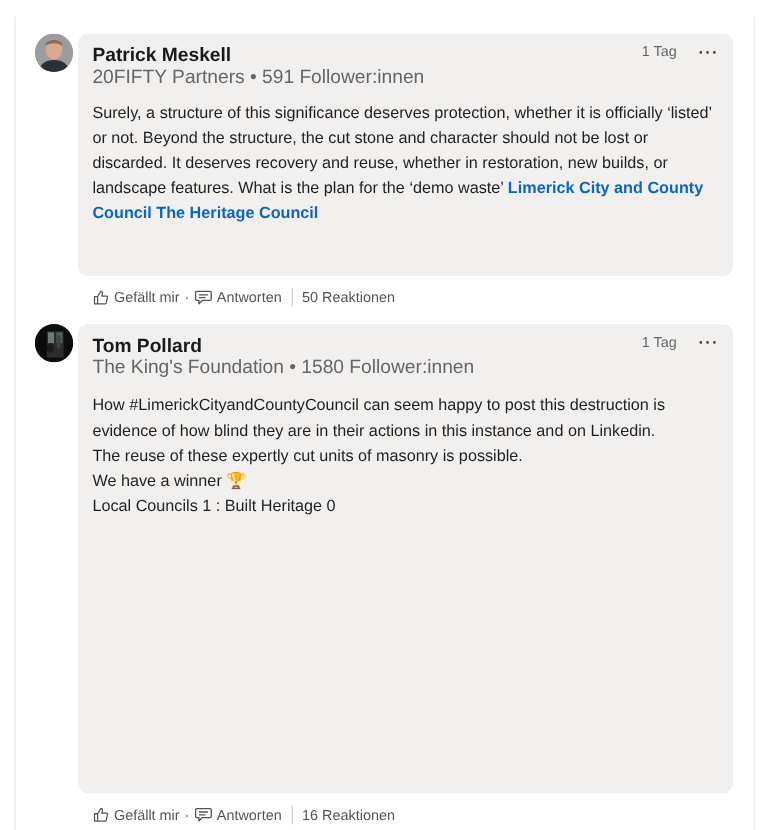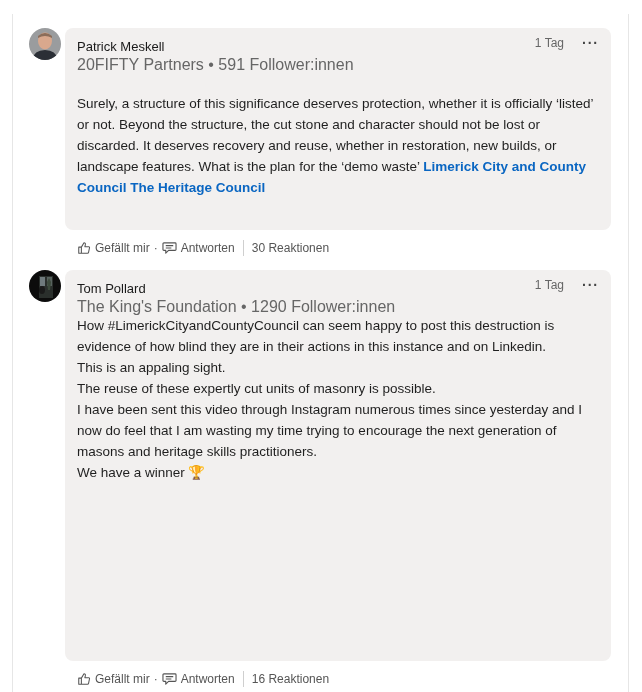--- a/index.html
+++ b/index.html
@@ -2,26 +2,26 @@
 <html><head>
 <meta charset="utf-8">
 <style>
   * { box-sizing: border-box; margin: 0; padding: 0; }
   html, body { width: 642px; height: 692px; overflow: hidden; background: #ffffff; }
   body { font-family: "Liberation Sans", "DejaVu Sans", sans-serif; color: #1a1a1a; position: relative; }
   .frame { position: absolute; left: 12px; top: 14px; width: 617px; height: 700px; border-left: 1px solid #e6e6e6; border-right: 1px solid #e6e6e6; }
   .comment { position: absolute; left: 29px; width: 582px; }
   .avatar { position: absolute; left: 0; top: 0; width: 32px; height: 32px; border-radius: 50%; overflow: hidden; }
   .bubble { position: absolute; left: 36px; right: 0; top: 0; background: #f2f0ef; border-radius: 8px; padding: 10px 12px 12px 12px; }
-  .author { font-size: 13px; font-weight: normal; color: #1a1a1a; line-height: 18px; }
+  .author { font-size: 16px; font-weight: bold; color: #1a1a1a; line-height: 18px; }
   .subtitle { font-size: 16px; color: #666666; line-height: 16px; margin-top: 1px; }
   .meta { position: absolute; top: 8px; right: 12px; display: flex; align-items: center; gap: 18px; }
   .time { font-size: 12px; color: #666; }
   .more { font-size: 14px; color: #444; letter-spacing: 1px; font-weight: bold; cursor: pointer; line-height: 10px; }
-  .body-text { font-size: 13.5px; line-height: 21px; color: #1f1f1f; margin-top: 20px; }
+  .body-text { font-size: 13.5px; line-height: 21px; color: #1f1f1f; margin-top: 10px; }
   .body-text .link { color: #0a66c2; font-weight: bold; cursor: pointer; }
   .body-text p { margin: 0; }
   .actions { position: absolute; left: 48px; display: flex; align-items: center; font-size: 12px; color: #555; }
   .act { display: flex; gap: 4px; cursor: pointer; }
   .dot { margin: 0 4px; }
   .sep { width: 1px; height: 16px; background: #cfcfcf; margin: 0 8px; }
   .icon svg { display: block; }
 </style>
 </head>
 <body>
@@ -58,48 +58,47 @@
     <span class="dot">·</span>
     <span class="act">
       <span class="icon">
         <svg width="15" height="14" viewBox="0 0 16 15">
             <path d="M2 2 H14 Q15 2 15 3 V9 Q15 10 14 10 H7 L4 13 V10 H2 Q1 10 1 9 V3 Q1 2 2 2 Z M4 5 H12 M4 7.5 H10" fill="none" stroke="#555" stroke-width="1.2" stroke-linejoin="round"></path>
           </svg>
       </span>
       <span>Antworten</span>
     </span>
     <span class="sep"></span>
-    <span class="act">30 Reaktionen</span>
+    <span class="act">50 Reaktionen</span>
   </div>
 </div>
 
 <div class="comment" style="top:270px; height:422px;">
   <div class="avatar">
     <svg width="32" height="32" viewBox="0 0 32 32">
       <rect width="32" height="32" fill="#0c0c0c"></rect>
       <rect x="10" y="6" width="14" height="22" fill="#2a2f2c"></rect>
       <rect x="11" y="7" width="5" height="9" fill="#6f7a7d"></rect>
       <rect x="18" y="7" width="5" height="9" fill="#58635f"></rect>
       <path d="M18 12 L20 8 L22 12 L21 20 L19 20 Z" fill="#3c4a3c"></path>
       <ellipse cx="13" cy="20" rx="3" ry="4" fill="#1a1a1a"></ellipse>
     </svg>
   </div>
   <div class="bubble" style="height:391px;">
     <div class="author">Tom Pollard</div>
-    <div class="subtitle">The King's Foundation • 1290 Follower:innen</div>
+    <div class="subtitle">The King's Foundation • 1580 Follower:innen</div>
     <div class="meta">
       <span class="time">1 Tag</span>
       <span class="more">···</span>
     </div>
-    <div class="body-text" style="margin-top:0;">
+    <div class="body-text" style="margin-top:12px;">
       <p>How #LimerickCityandCountyCouncil can seem happy to post this destruction is evidence of how blind they are in their actions in this instance and on Linkedin.</p>
-      <p>This is an appaling sight.</p>
       <p>The reuse of these expertly cut units of masonry is possible.</p>
-      <p>I have been sent this video through Instagram numerous times since yesterday and I now do feel that I am wasting my time trying to encourage the next generation of masons and heritage skills practitioners.</p>
       <p>We have a winner 🏆</p>
+      <p>Local Councils 1 : Built Heritage 0</p>
     </div>
   </div>
   <div class="actions" style="top:401px;">
     <span class="act">
       <span class="icon">
         <svg width="14" height="14" viewBox="0 0 16 16">
             <path d="M2 7h3v7H2z M5 7 L8 2 Q10 2 9.5 4.5 L9 6.5 H13.5 Q14.5 6.5 14.3 7.7 L13.2 13 Q13 14 12 14 H5" fill="none" stroke="#555" stroke-width="1.2" stroke-linejoin="round"></path>
           </svg>
       </span>
       <span>Gefällt mir</span>

